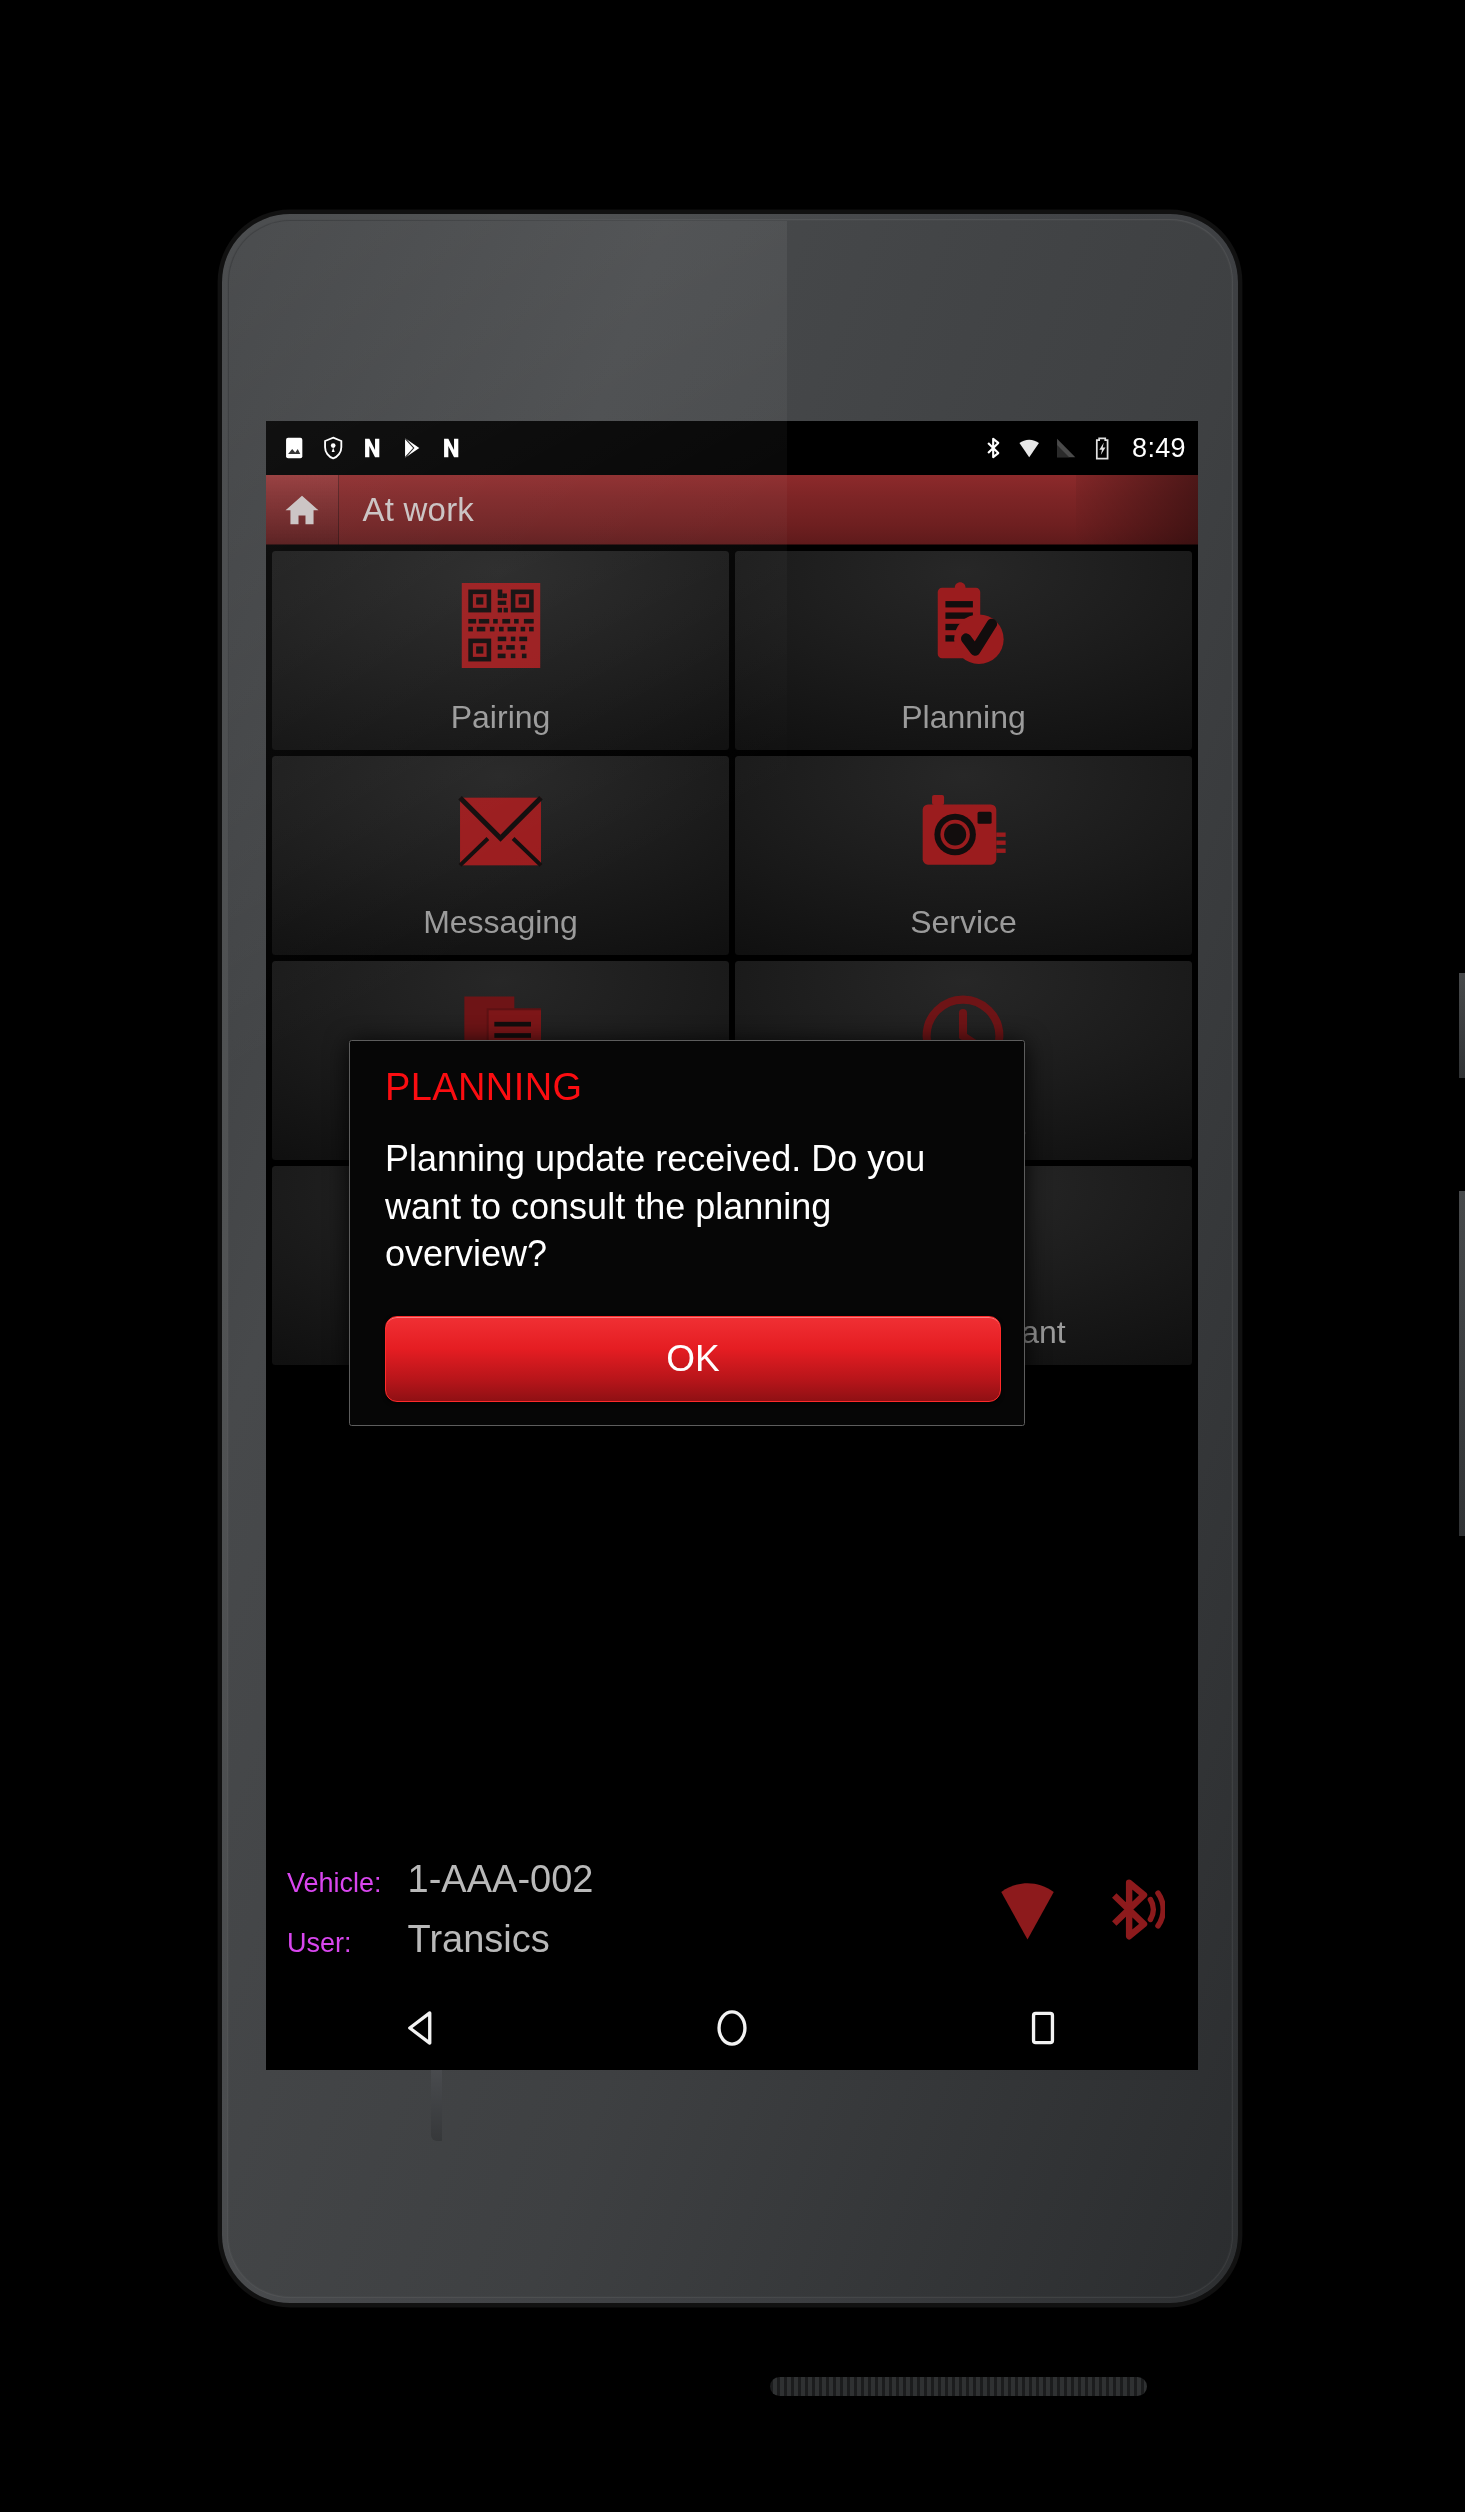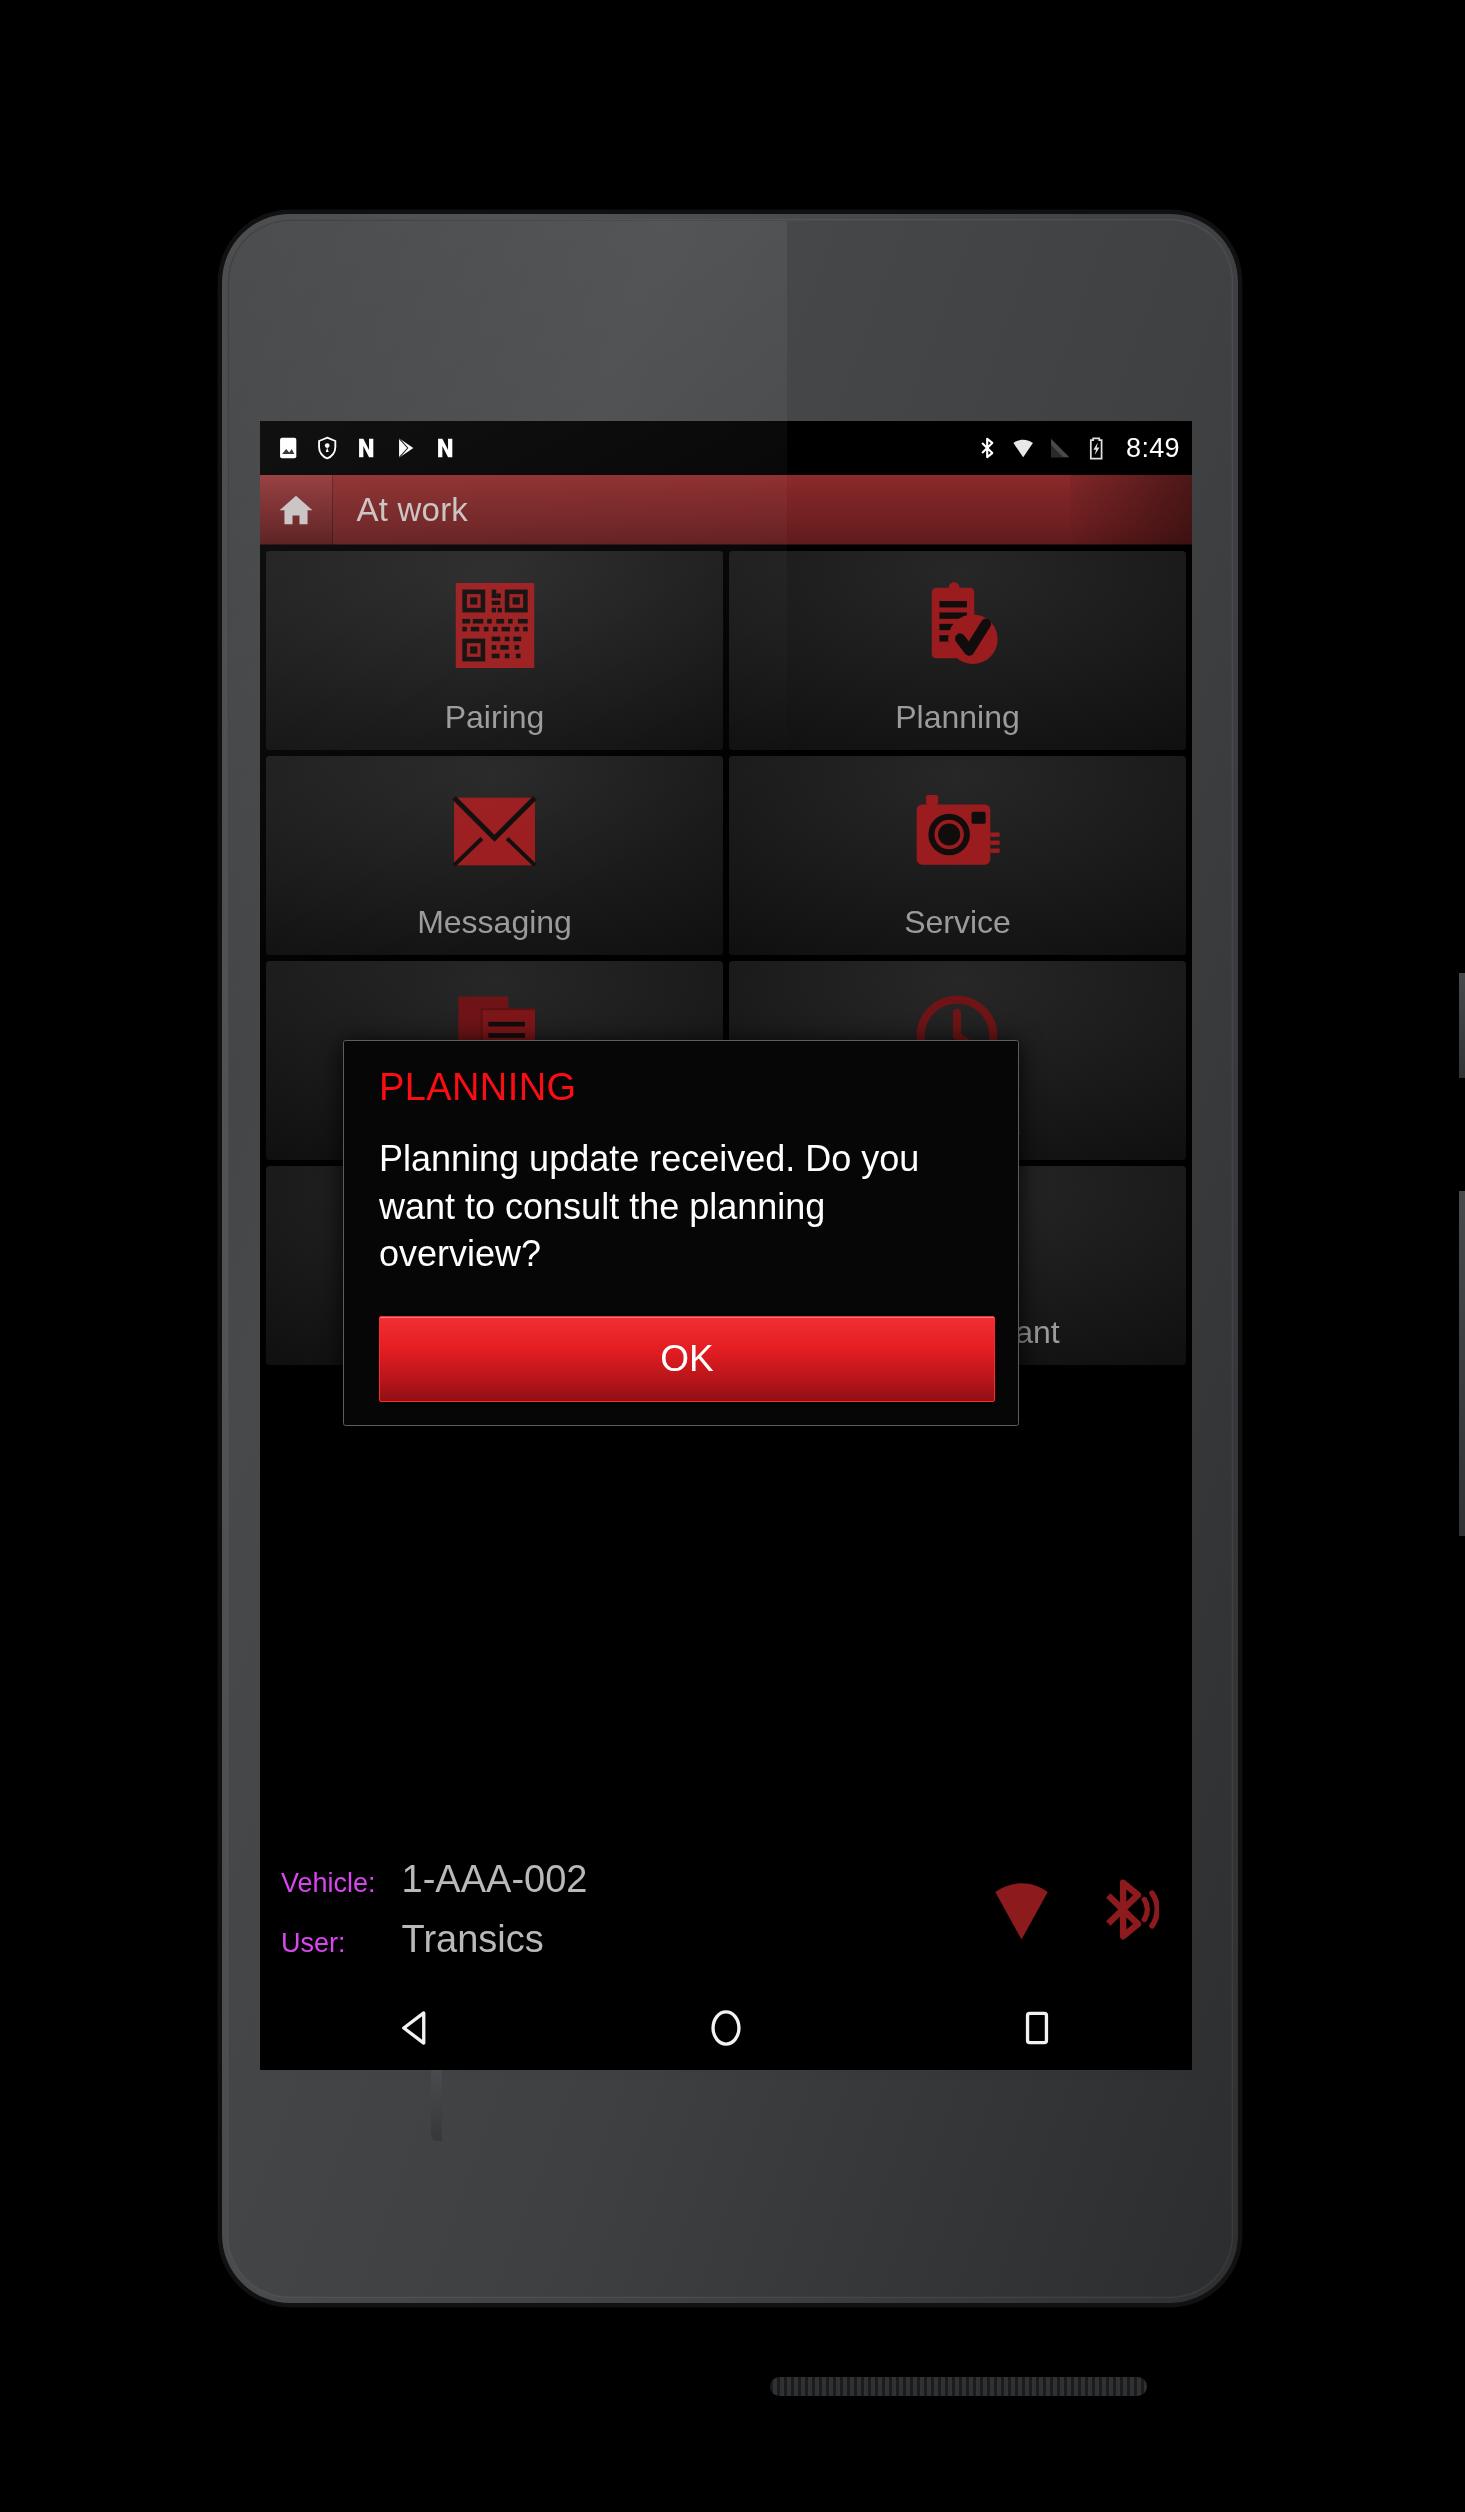--- a/index.html
+++ b/index.html
@@ -36,21 +36,21 @@
   
   .side-btn{position:absolute;left:1237px;background:linear-gradient(180deg,#47494b,#303234);border-radius:0 6.1px 6.1px 0;
     box-shadow:0.9px 0 2.6px rgba(0,0,0,.7);}
   #btn-power{top:759px;width:12.2px;height:105px;}
   #btn-volume{top:977px;width:12.2px;height:345px;}
   #btn-left-side{position:absolute;left:209px;top:1814px;width:10.5px;height:113px;
     background:linear-gradient(180deg,#54565a,#36383a);border-radius:6.1px 0 0 6.1px;}
 
   
   #screen{
-    position:absolute;left:260px;top:421px;width:932px;height:1649px;
+    position:absolute;left:266px;top:421px;width:932px;height:1649px;
     background:#000;overflow:hidden;z-index:20;
   }
 
   
   #statusbar{height:54px;background:#000;display:flex;align-items:center;
     padding:0 12.2px 0 15.7px;box-sizing:border-box;position:relative;}
   #status-left{display:flex;align-items:center;gap:15px;}
   #status-right{margin-left:auto;display:flex;align-items:center;gap:12.2px;}
   #clock{color:#fff;font-size:27px;letter-spacing:0.3px;margin-left:5.2px;}
   .sicon{width:24.4px;height:26px;display:block;}
@@ -90,21 +90,21 @@
   .navbtn{width:105px;height:84px;display:flex;align-items:center;justify-content:center;}
 
   
   #scrim{position:absolute;inset:0;background:rgba(0,0,0,.0);z-index:30;}
   #dialog{position:absolute;z-index:31;left:83px;top:619px;width:676px;
      background:#060606;border:1.7px solid #5d5d5d;border-radius:2.6px;
      box-shadow:0 3.5px 23px rgba(0,0,0,.9);padding:23px 23px 23px 35px;box-sizing:border-box;}
   #dlg-title{color:#fb0d11;font-size:38px;letter-spacing:0.4px;margin:1.7px 0 26px 0;}
   #dlg-msg{color:#fff;font-size:36px;line-height:1.33;margin:0 0 38px 0;max-width:602px;}
   #dlg-actions{display:flex;gap:21px;}
-  .dlg-btn{flex:1;height:84px;border:0.9px solid #ff2a2a;border-radius:2px;color:#fff;font-size:37px;
+  .dlg-btn{flex:1;height:84px;border:0.9px solid #ff2a2a;border-radius:12px;color:#fff;font-size:37px;
      background:linear-gradient(180deg,#f03034 0%,#e51d22 38%,#b8151a 74%,#8f1014 100%);
      display:flex;align-items:center;justify-content:center;cursor:pointer;
      box-shadow:inset 0 0.9px 0 rgba(255,255,255,.38),0 1.7px 3.5px rgba(0,0,0,.6);}
 </style>
 </head>
 <body>
 
 <div id="phone">
   <div id="phone-inner-bevel"></div>
   <div id="earpiece"></div>

